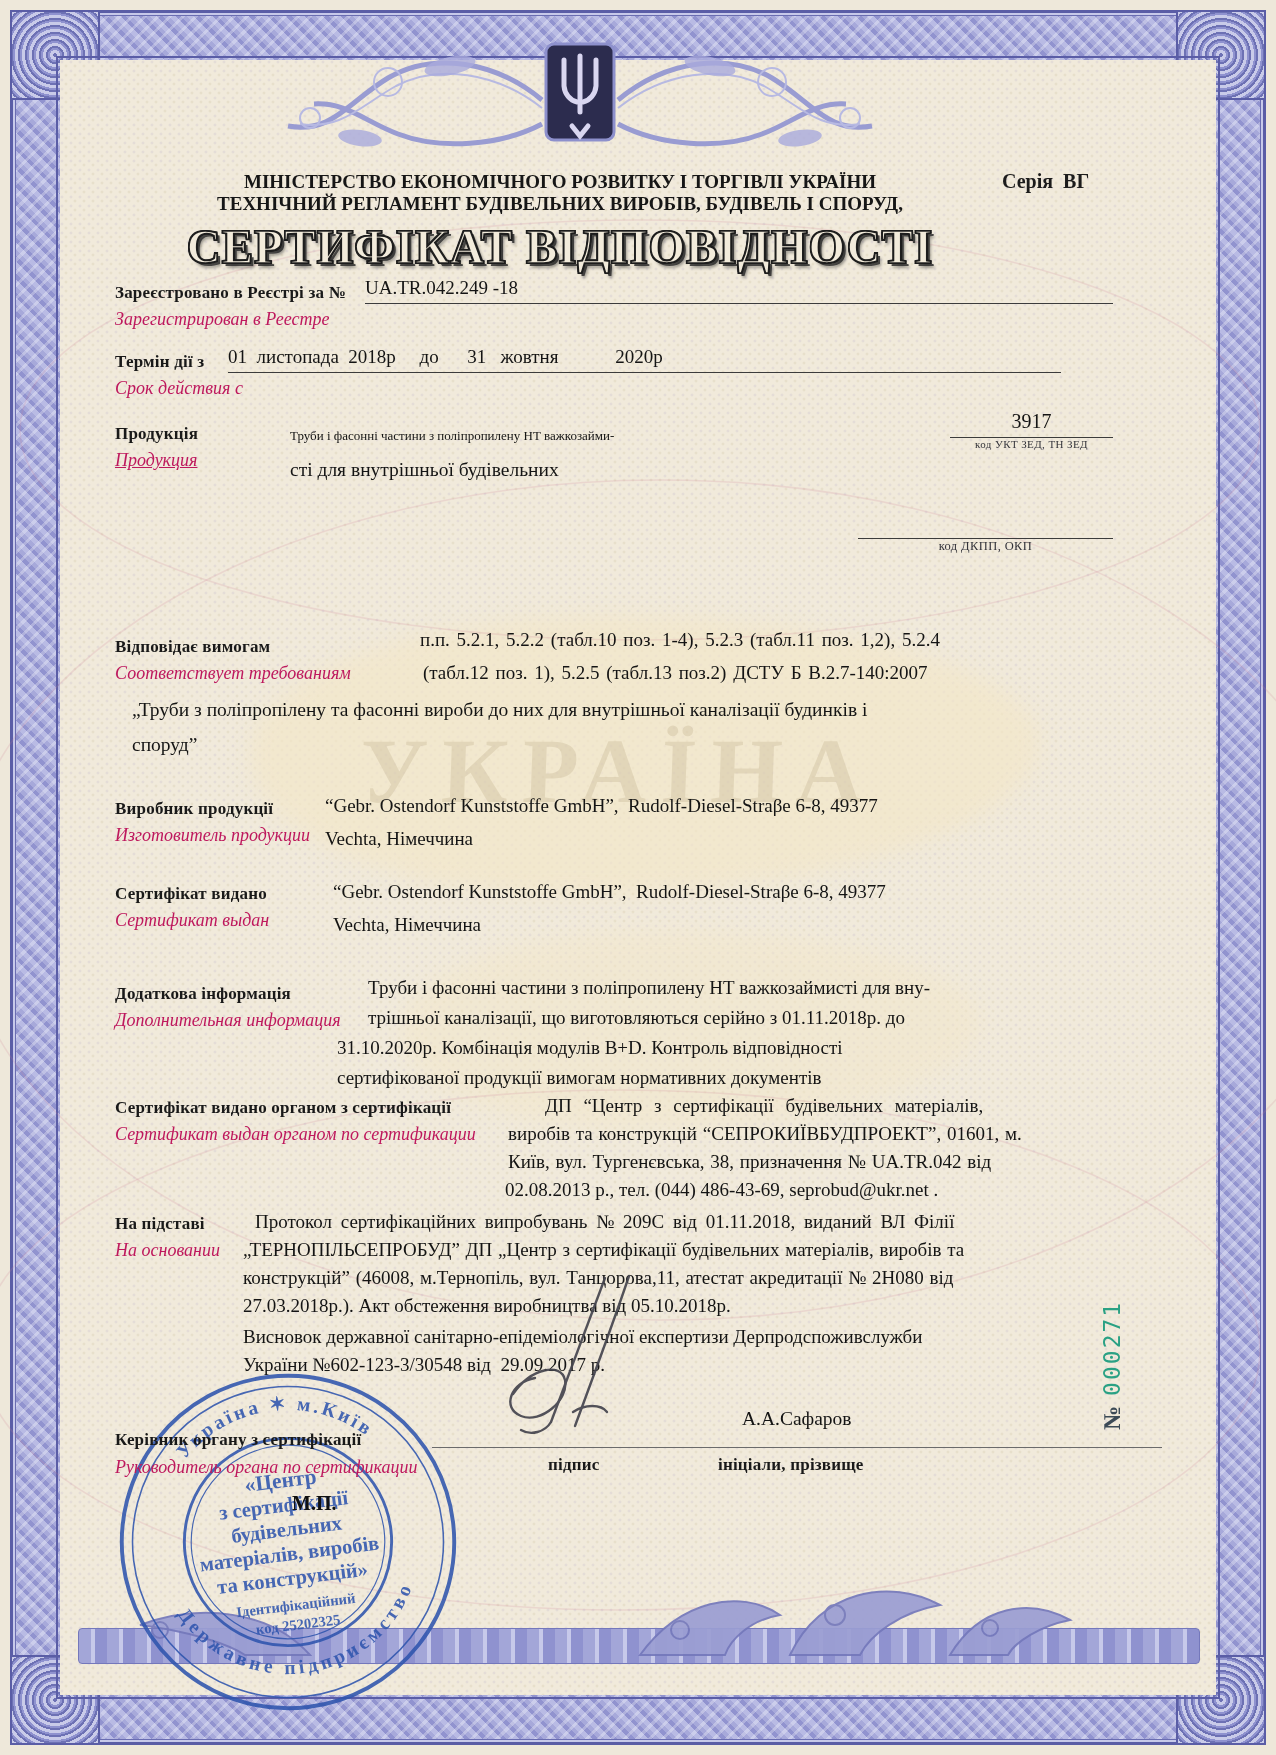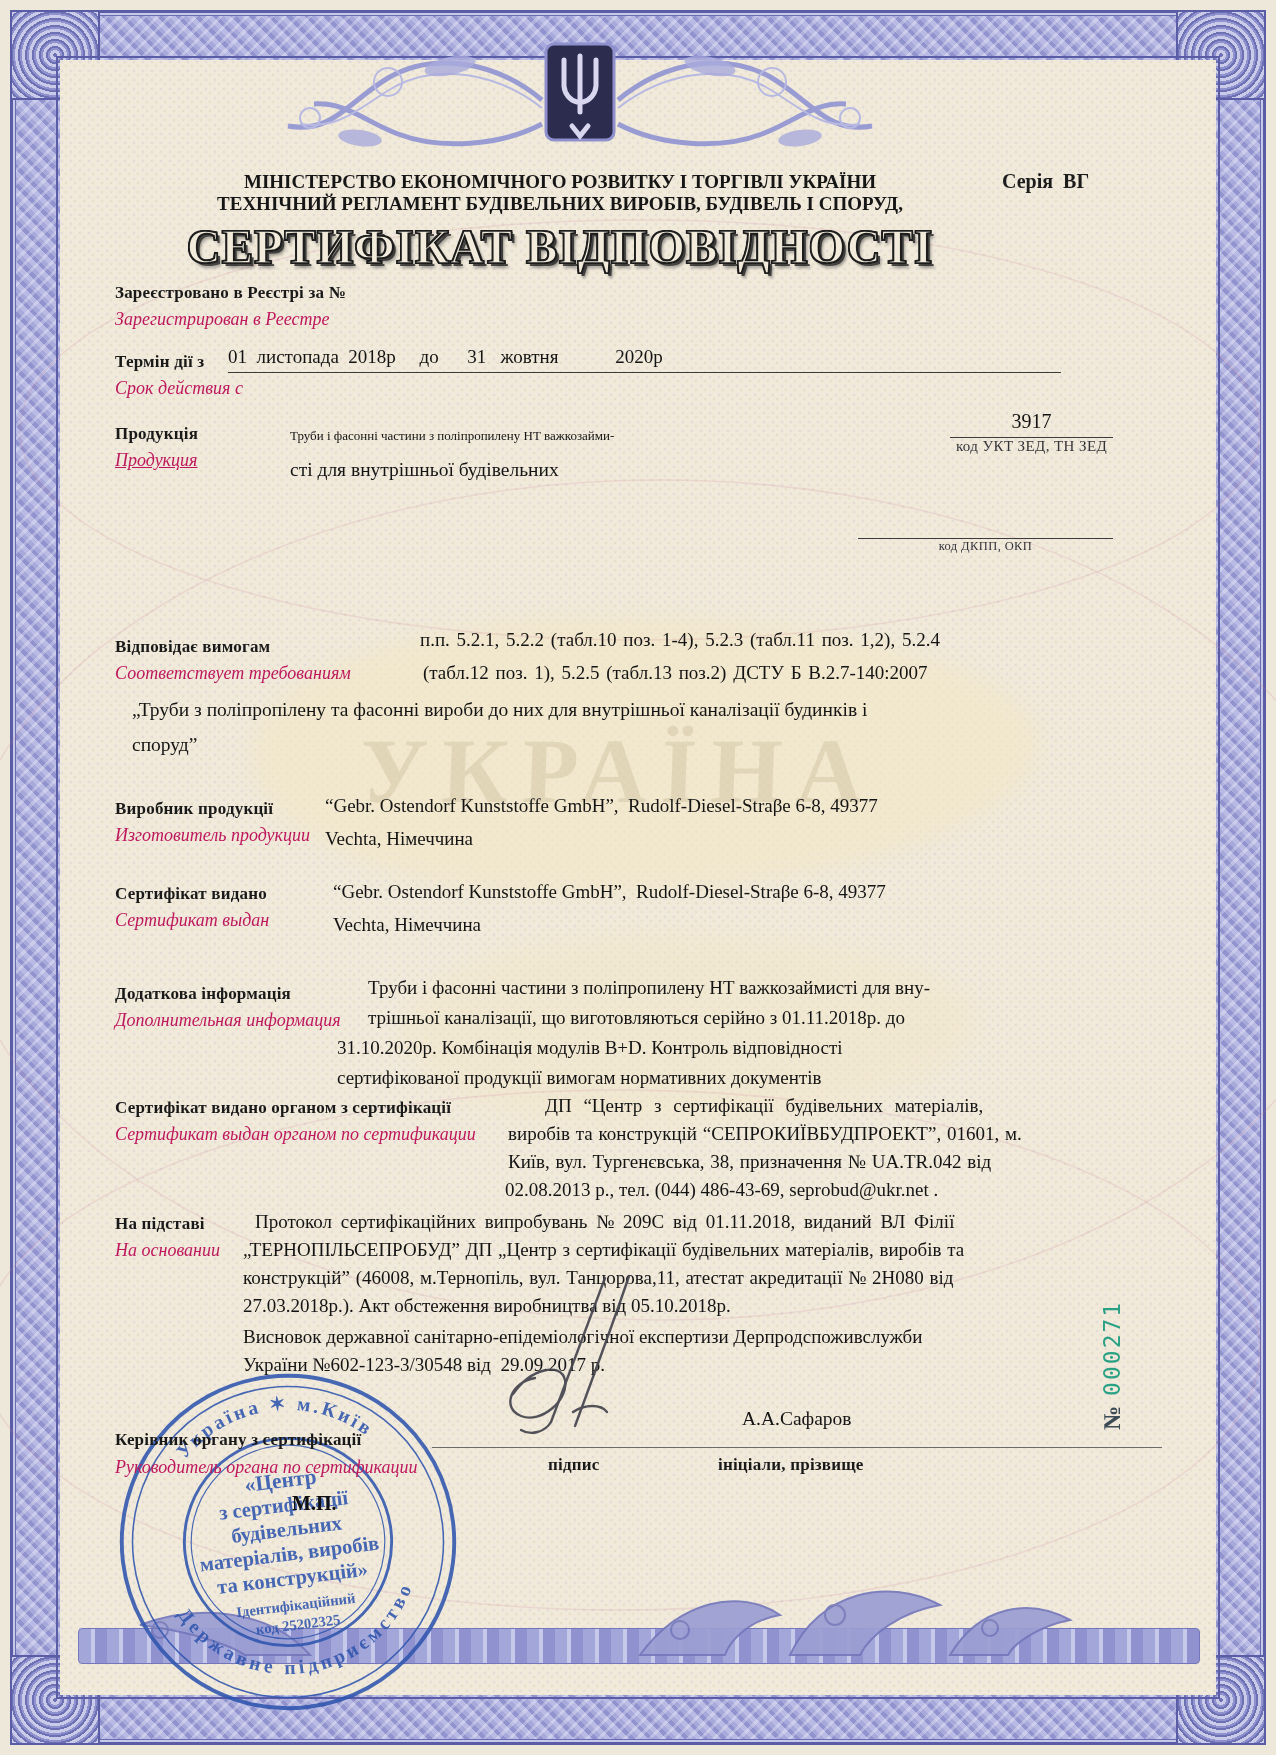--- a/index.html
+++ b/index.html
@@ -23,21 +23,21 @@
   .corner{position:absolute;width:86px;height:86px;border:2px solid #5a5da6;
     background:repeating-radial-gradient(circle at 50% 50%,#6d71b4 0 2px,#c9cbe9 2px 5px,#8f92cf 5px 7px);}
   .corner.tl{left:10px;top:10px}.corner.tr{right:10px;top:10px}
   .corner.bl{left:10px;bottom:10px}.corner.br{right:10px;bottom:10px}
 
   .abs{position:absolute;}
   .lbl{font-weight:bold;font-size:17px;color:#191919;letter-spacing:.2px;white-space:pre;}
   .lblru{font-style:italic;font-size:18px;color:#be185d;white-space:pre;}
   .val{font-size:19px;color:#141414;white-space:pre;}
   .u{border-bottom:1.6px solid #3c3c3c;padding-bottom:4px;}
-  .small{font-size:15px;color:#33333a;letter-spacing:.4px;}
+  .small{font-size:11px;color:#33333a;letter-spacing:.4px;}
 
   .h-line{left:140px;width:840px;text-align:center;font-weight:bold;color:#161616;white-space:pre;}
   .title{left:110px;top:219px;width:900px;text-align:center;font-weight:bold;font-size:47px;
     letter-spacing:1px;color:#f2ebdb;-webkit-text-stroke:1.6px #1d1d1d;
     text-shadow:1px 1px 0 #1d1d1d,-1px -1px 0 #1d1d1d,1px -1px 0 #1d1d1d,-1px 1px 0 #1d1d1d,
       3px 3px 0 rgba(45,45,45,.85),4px 5px 3px rgba(45,45,45,.45);
     transform:scaleY(1.04);}
   .series{left:1002px;top:170px;font-weight:bold;font-size:20px;color:#1c1c1c;white-space:pre;}
 
   .watermark-blob{position:absolute;border-radius:45% 55% 60% 40%/50% 45% 55% 50%;
@@ -114,20 +114,21 @@
     </g>
   </svg>
 
   <div class="abs h-line" style="top:171px;font-size:19px;">МІНІСТЕРСТВО ЕКОНОМІЧНОГО РОЗВИТКУ І ТОРГІВЛІ УКРАЇНИ</div>
   <div class="abs h-line" style="top:193px;font-size:19px;">ТЕХНІЧНИЙ РЕГЛАМЕНТ БУДІВЕЛЬНИХ ВИРОБІВ, БУДІВЕЛЬ І СПОРУД,</div>
   <div class="abs title">СЕРТИФІКАТ ВІДПОВІДНОСТІ</div>
   <div class="abs series">Серія  ВГ</div>
 
   <div class="abs lbl" style="left:115px;top:283px;">Зареєстровано в Реєстрі за №</div>
   <div class="abs lblru" style="left:115px;top:309px;">Зарегистрирован в Реестре</div>
+  <div class="abs val u" style="left:365px;top:277px;width:748px;">UA.TR.042.249 -18</div>
 
   <div class="abs lbl" style="left:115px;top:352px;">Термін дії з</div>
   <div class="abs lblru" style="left:115px;top:378px;">Срок действия с</div>
   <div class="abs val u" style="left:228px;top:346px;width:833px;">01  листопада  2018р     до      31   жовтня            2020р</div>
 
   <div class="abs lbl" style="left:115px;top:424px;">Продукція</div>
   <div class="abs lblru" style="left:115px;top:450px;text-decoration:underline;">Продукция</div>
   <div class="abs val" style="left:290px;top:428px;font-size:13px;">Труби і фасонні частини з поліпропилену НТ важкозайми-</div>
   <div class="abs val" style="left:290px;top:459px;font-size:19.5px;">сті для внутрішньої будівельних</div>
   <div class="abs" style="left:950px;top:410px;width:163px;text-align:center;">

